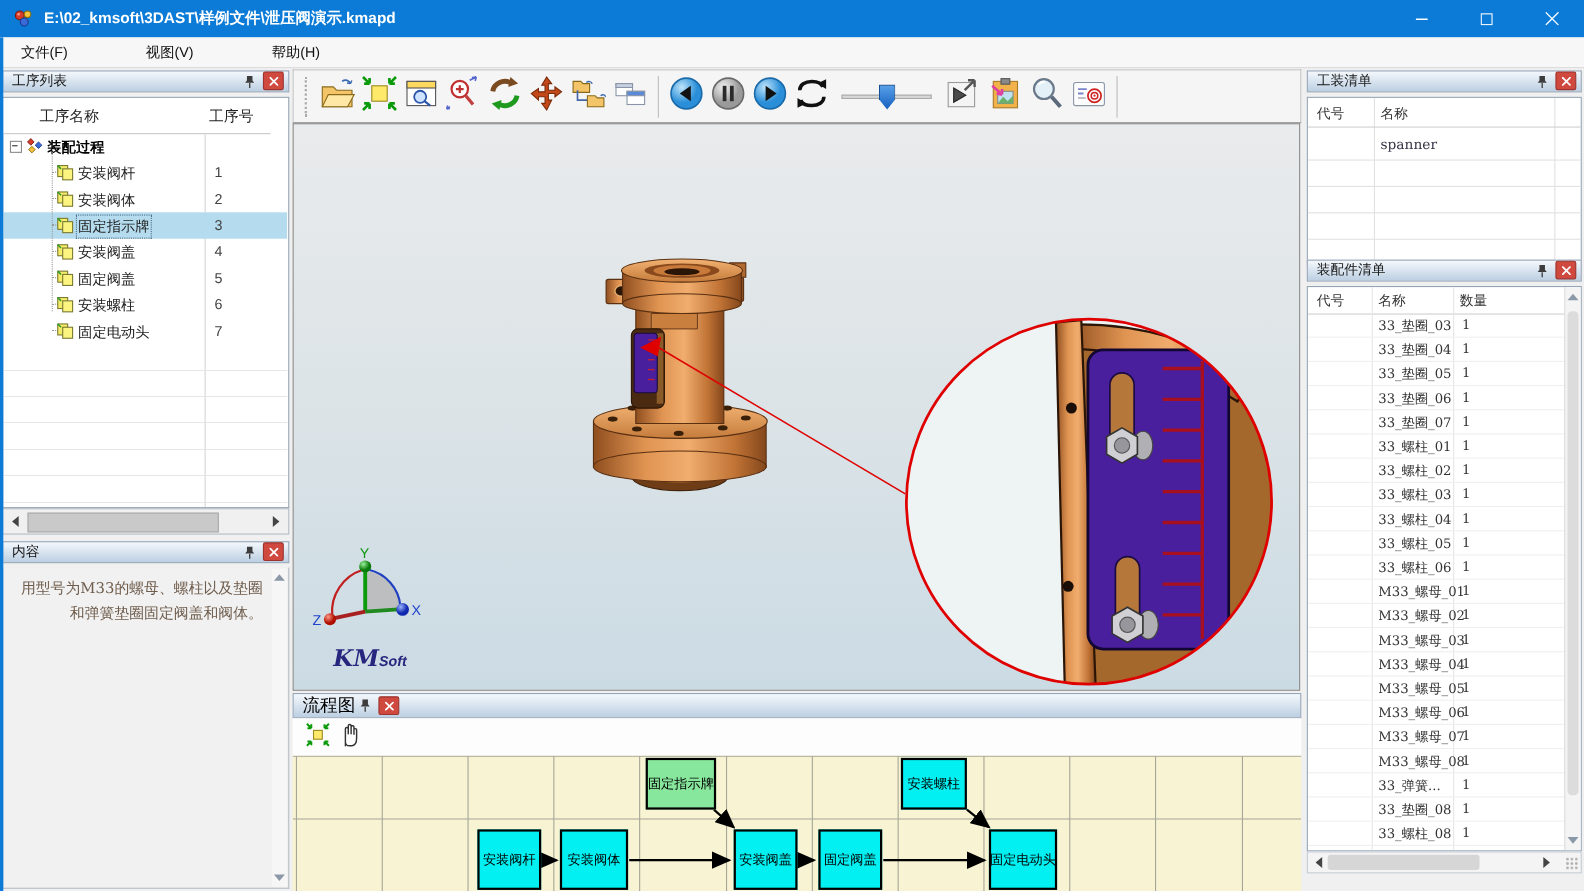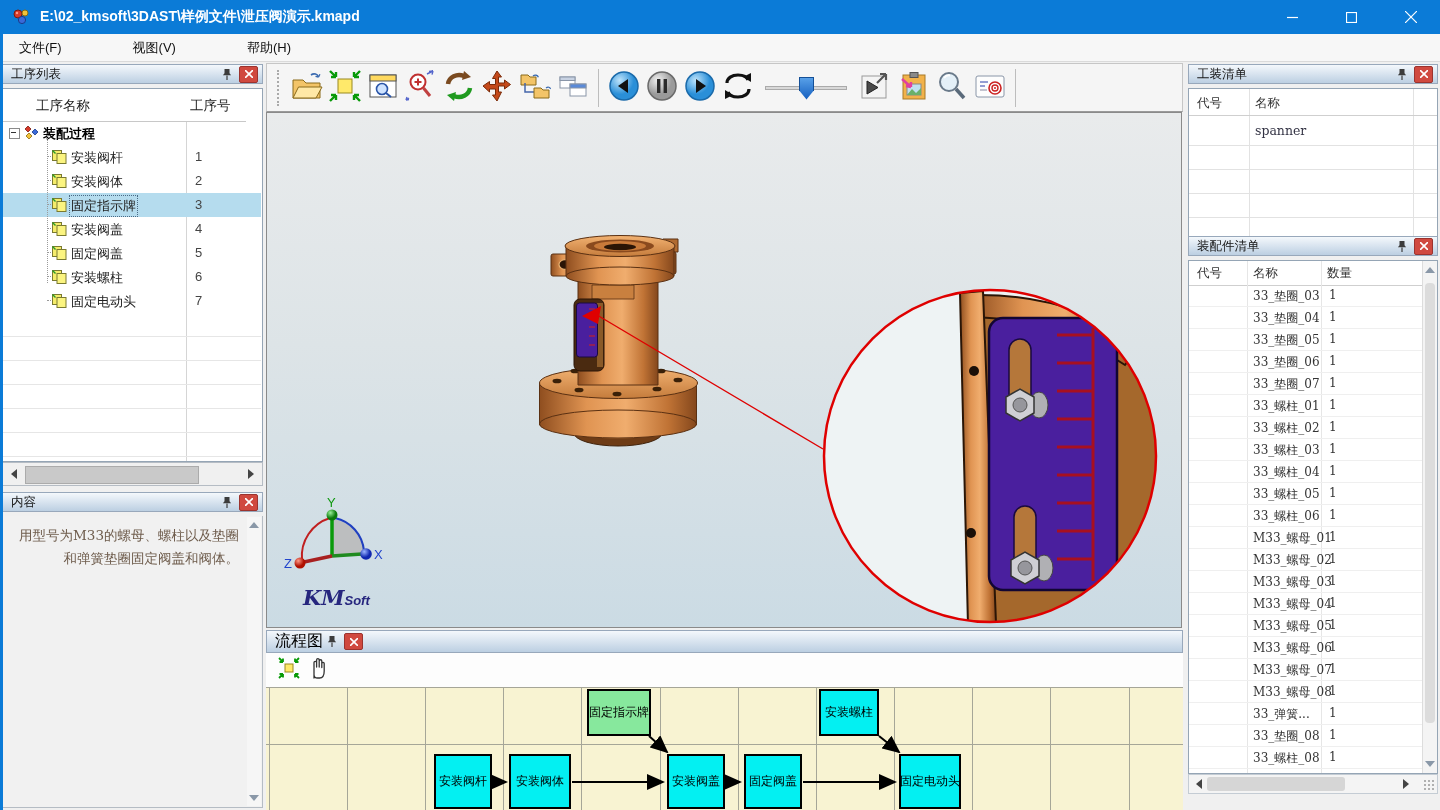--- a/index.html
+++ b/index.html
@@ -17,21 +17,21 @@
 
   
   #menubar{left:0;top:34px;width:1440px;height:28px;background:#f7f7f7;border-bottom:1px solid #dadada;
            display:flex;align-items:center;padding-left:6px;box-sizing:border-box;gap:45px;}
   .menu-item{padding:0 13px;font-size:13px;color:#111;line-height:27px;}
 
   
   .panel{background:#f0f0f0;}
   .panel-title{position:absolute;left:0;top:0;right:0;height:20px;box-sizing:border-box;
     background:linear-gradient(var(--panel-title-from),var(--panel-title-to));
-    border:1px solid #98a8bb;display:flex;align-items:center;padding:0 4px 0 8px;}
+    border:1px solid #98a8bb;display:flex;padding:0 4px 0 8px;}
   .panel-title .cap{font-size:12.5px;color:#151515;flex:1;white-space:nowrap;}
   .pin-btn{width:18px;height:18px;display:flex;align-items:center;justify-content:center;}
   .close-btn{width:17px;height:15px;background:var(--close-red);border:1px solid #9c332e;border-radius:2px;
     display:flex;align-items:center;justify-content:center;margin-left:3px;}
 
   
   #process-panel{left:2px;top:64px;width:261px;height:422px;}
   #process-body{position:absolute;left:0;top:24px;width:261px;height:374px;background:#fff;
     border:1px solid #95a5b5;box-sizing:border-box;overflow:hidden;}
   #process-header{position:absolute;left:0;top:0;right:16px;height:32px;border-bottom:1px solid #c8c8c8;background:#fff;}

